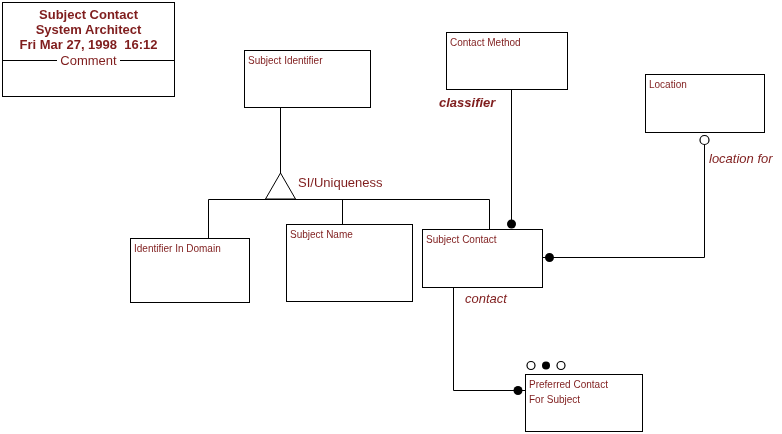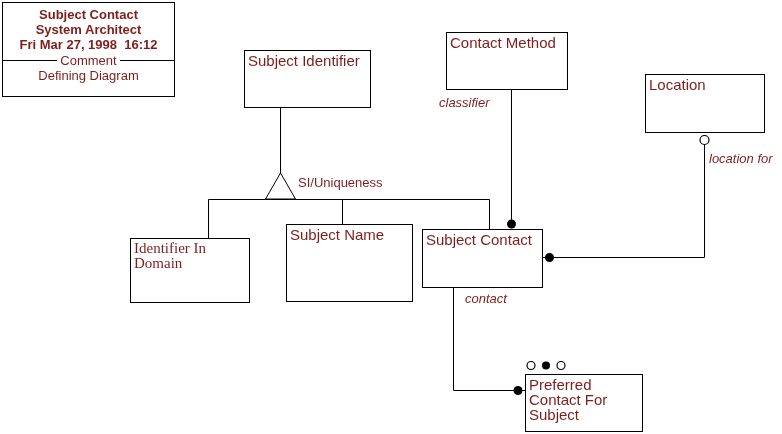--- a/index.html
+++ b/index.html
@@ -22,49 +22,49 @@
   svg.lines {
     position: absolute;
     left: 0; top: 0;
     width: 782px; height: 434px;
     pointer-events: none;
   }
   .entity {
     position: absolute;
     background: var(--box-fill);
     border: 1px solid var(--box-border);
-    font-size: 15px;
+    font-size: 10px;
     line-height: 15px;
   }
   .entity .elabel {
     display: block;
     padding: 2px 2px 0 3px;
   }
   
   .e-subject-identifier      { left: 244px; top: 50px;  width: 127px; height: 58px; }
   .e-contact-method          { left: 446px; top: 32px;  width: 122px; height: 58px; }
   .e-location                { left: 645px; top: 74px;  width: 120px; height: 59px; }
   .e-identifier-in-domain    { left: 130px; top: 238px; width: 120px; height: 65px; }
   .e-subject-name            { left: 286px; top: 224px; width: 127px; height: 78px; }
   .e-subject-contact         { left: 422px; top: 229px; width: 121px; height: 59px; }
   .e-preferred-contact       { left: 525px; top: 374px; width: 118px; height: 58px; }
   .e-preferred-contact .elabel { width: 92px; }
-  .e-identifier-in-domain .elabel { width: 104px; font-family: Liberation Serif, serif; }
+  .e-identifier-in-domain .elabel { width: 104px; }
 
   
   .rel-label {
     position: absolute;
     font-size: 13px;
     line-height: 14px;
     white-space: nowrap;
     background: transparent;
   }
   .italic { font-style: italic; }
   .l-subtype     { left: 298px; top: 176px; }
-  .l-classifier  { left: 439px; top: 96px;  }
+  .l-classifier  { left: 439px; top: 96px; font-weight: bold;  }
   .l-location-for{ left: 709px; top: 152px; }
   .l-contact     { left: 465px; top: 292px; }
 
   
   .title-block {
     position: absolute;
     left: 2px; top: 2px;
     width: 173px; height: 95px;
     background: var(--box-fill);
     border: 1px solid var(--box-border);
@@ -134,21 +134,20 @@
 
   <div class="title-block">
     <div class="bold-line">Subject Contact</div>
     <div class="bold-line">System Architect</div>
     <div class="bold-line">Fri Mar 27, 1998  16:12</div>
     <div class="tb-divider">
       <span class="rule"></span>
       <span class="tb-divider-label">Comment</span>
       <span class="rule"></span>
     </div>
-    <div class="comment-line">Defining Diagram</div>
   </div>
 
   <div class="entity e-subject-identifier">
     <span class="elabel">Subject Identifier</span>
   </div>
   <div class="entity e-contact-method">
     <span class="elabel">Contact Method</span>
   </div>
   <div class="entity e-location">
     <span class="elabel">Location</span>

